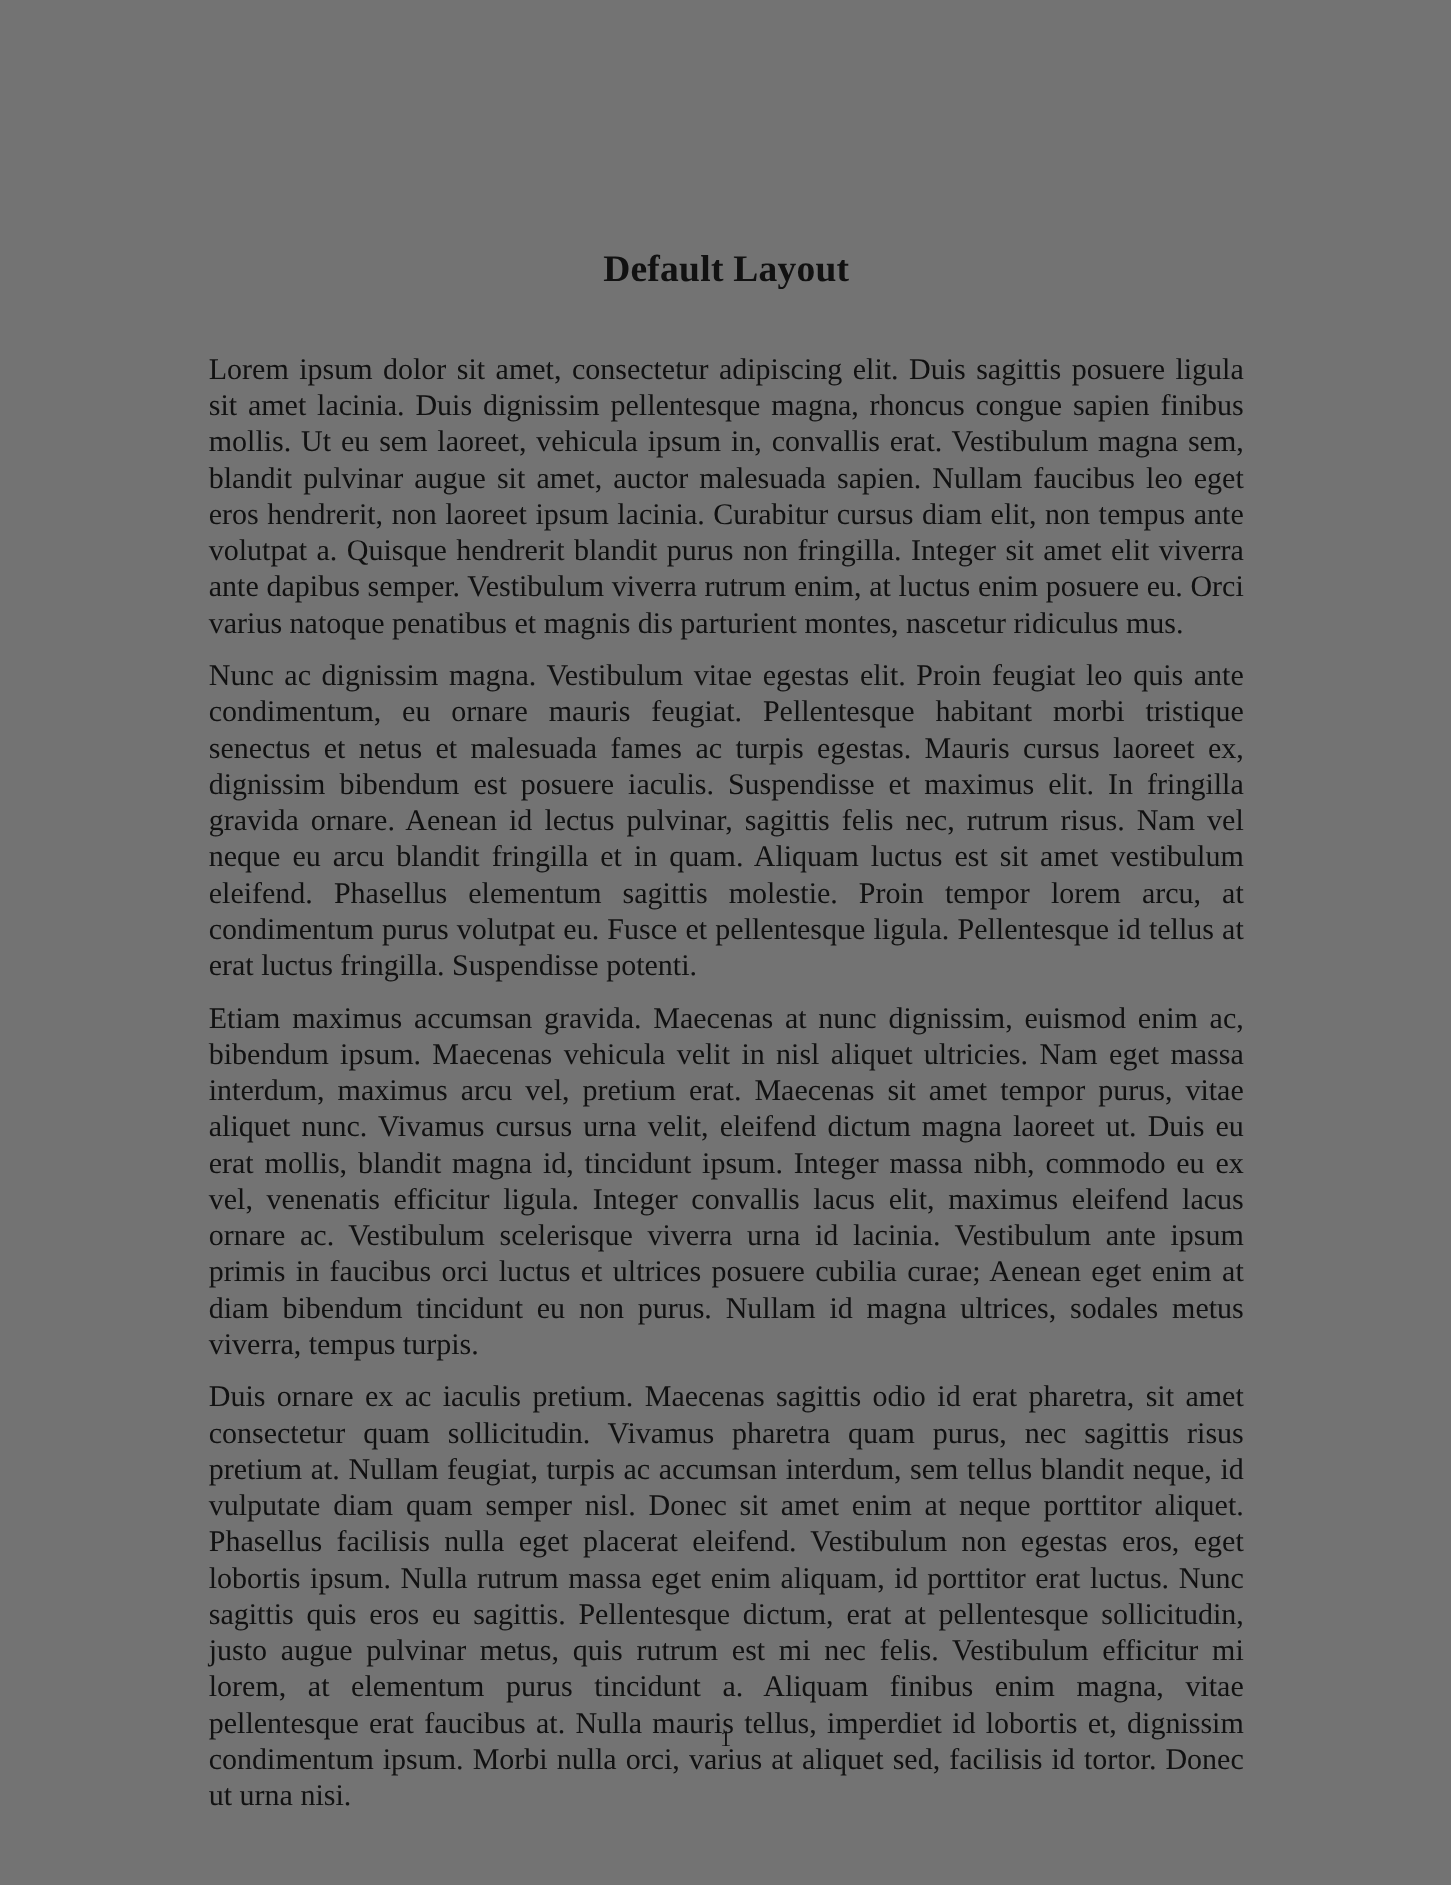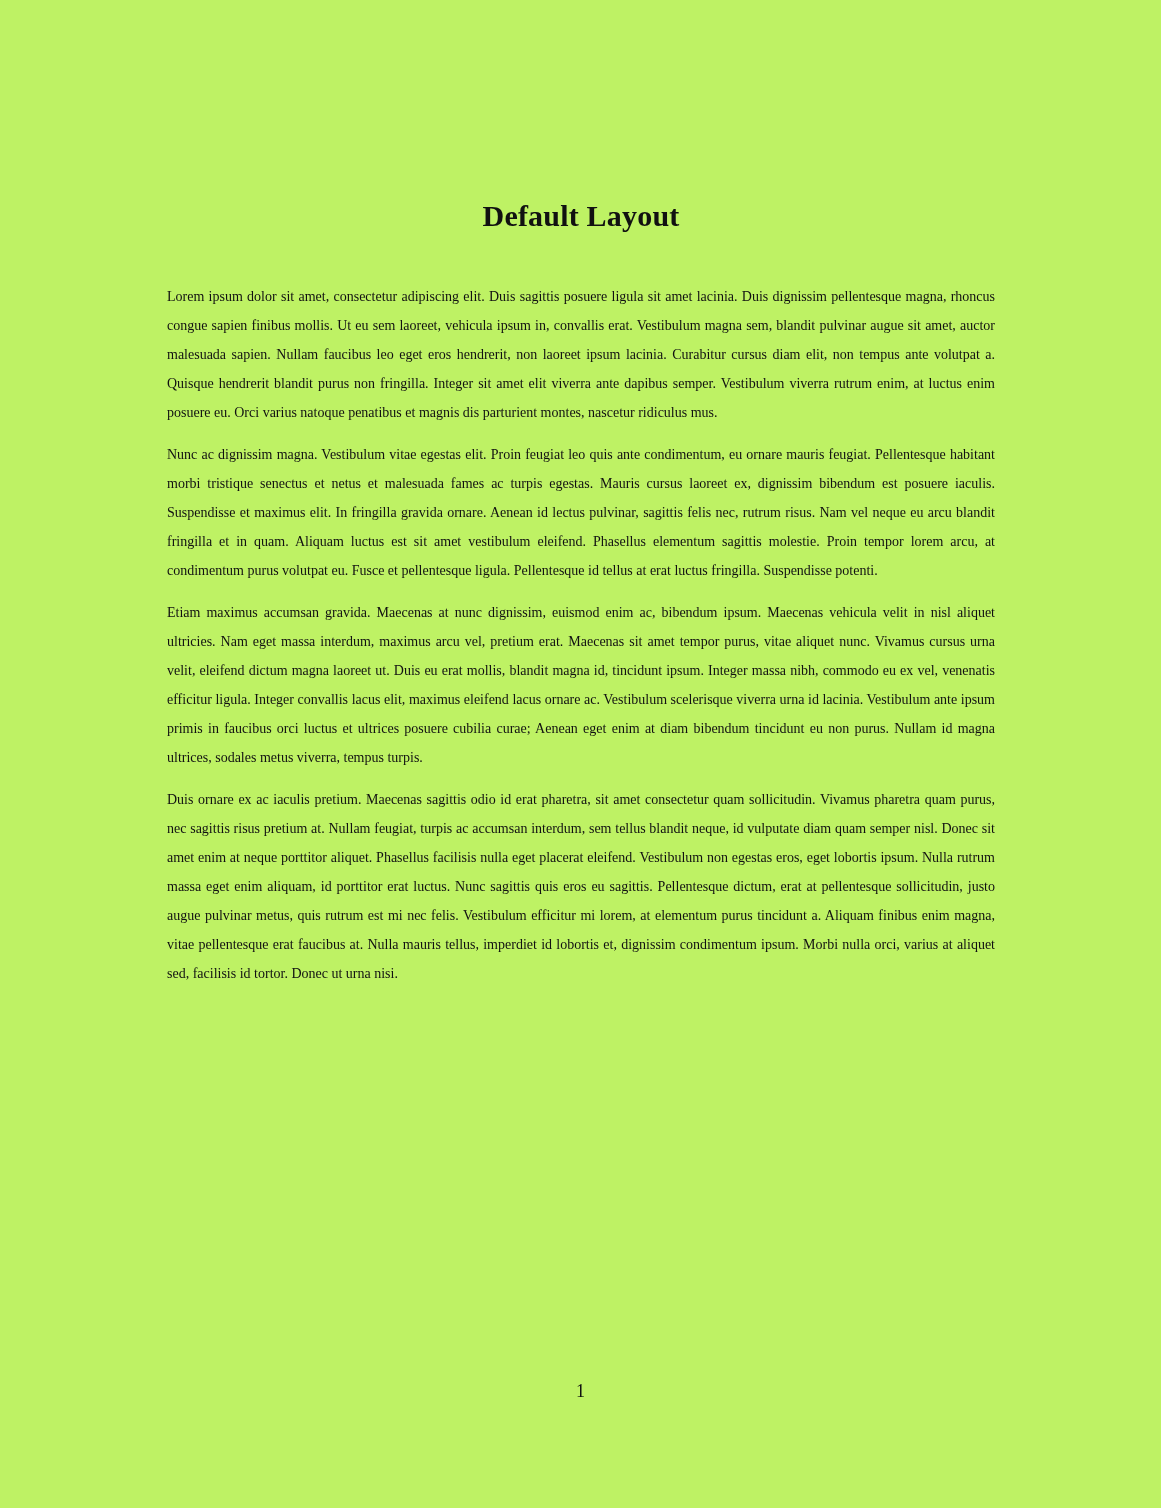--- a/index.html
+++ b/index.html
@@ -4,41 +4,41 @@
   <style>
     html, body {
       margin: 0;
       padding: 0;
       background: #ffffff;
     }
     .page {
       position: relative;
       width: 1161px;
       height: 1508px;
-      background: #bef264;
+      background: #737373;
       font-family: "Liberation Serif", "DejaVu Serif", serif;
       color: #111111;
       overflow: hidden;
     }
     .content {
       position: absolute;
       left: 167px;
       top: 0;
       width: 828px;
     }
     .doc-title {
       font-size: 30px;
       font-weight: 700;
       text-align: center;
       line-height: 36px;
       margin: 198px 0 48px 0;
       letter-spacing: 0.2px;
     }
     .content p {
-      font-size: 14px;
+      font-size: 24px;
       line-height: 29px;
       text-align: justify;
       text-justify: inter-word;
       margin: 0 0 13px 0;
       -webkit-hyphens: auto;
       hyphens: auto;
     }
     .page-number {
       position: absolute;
       top: 1379px;

